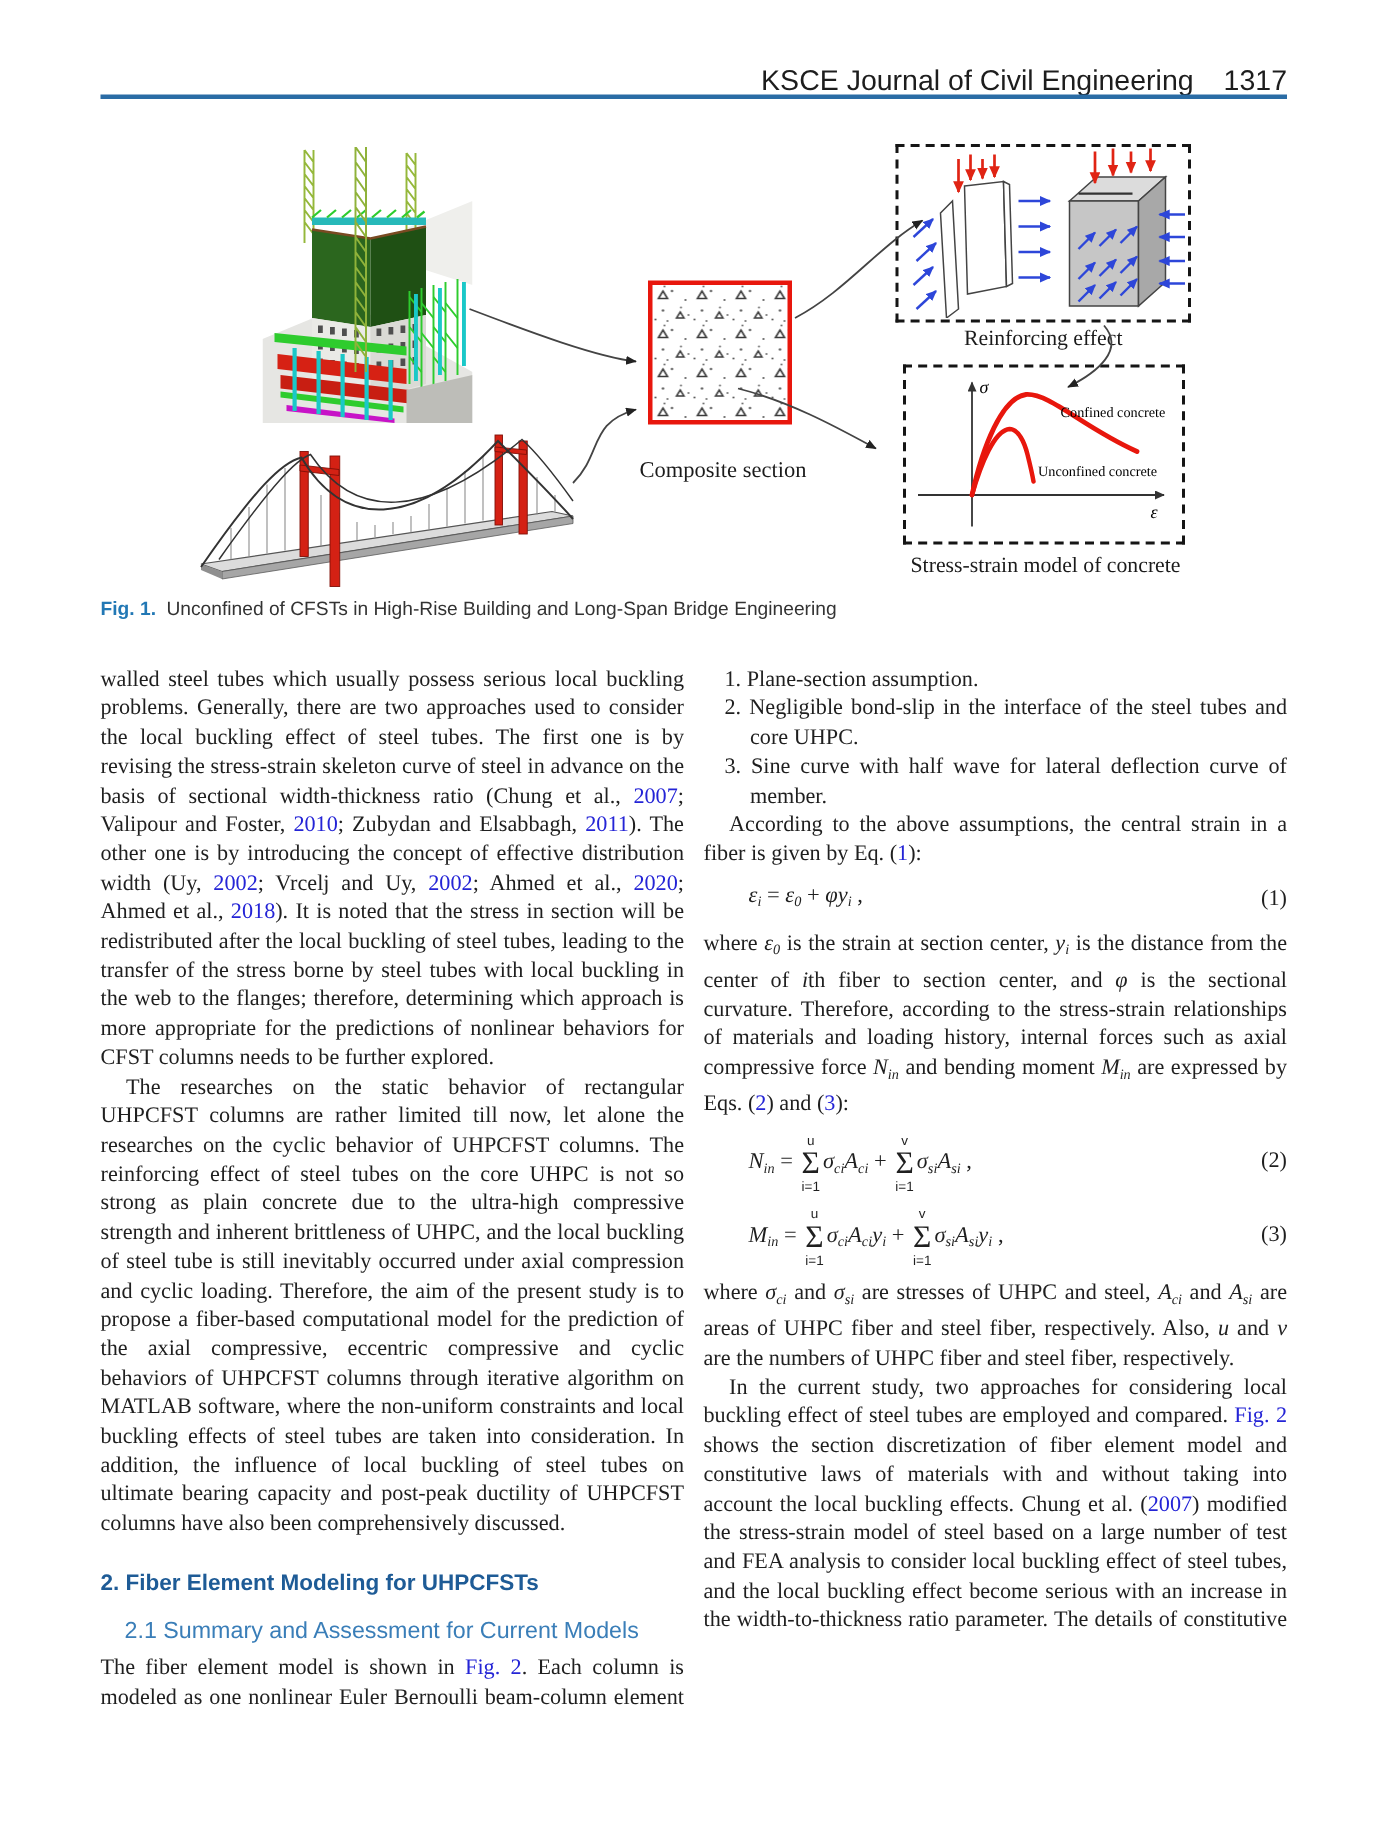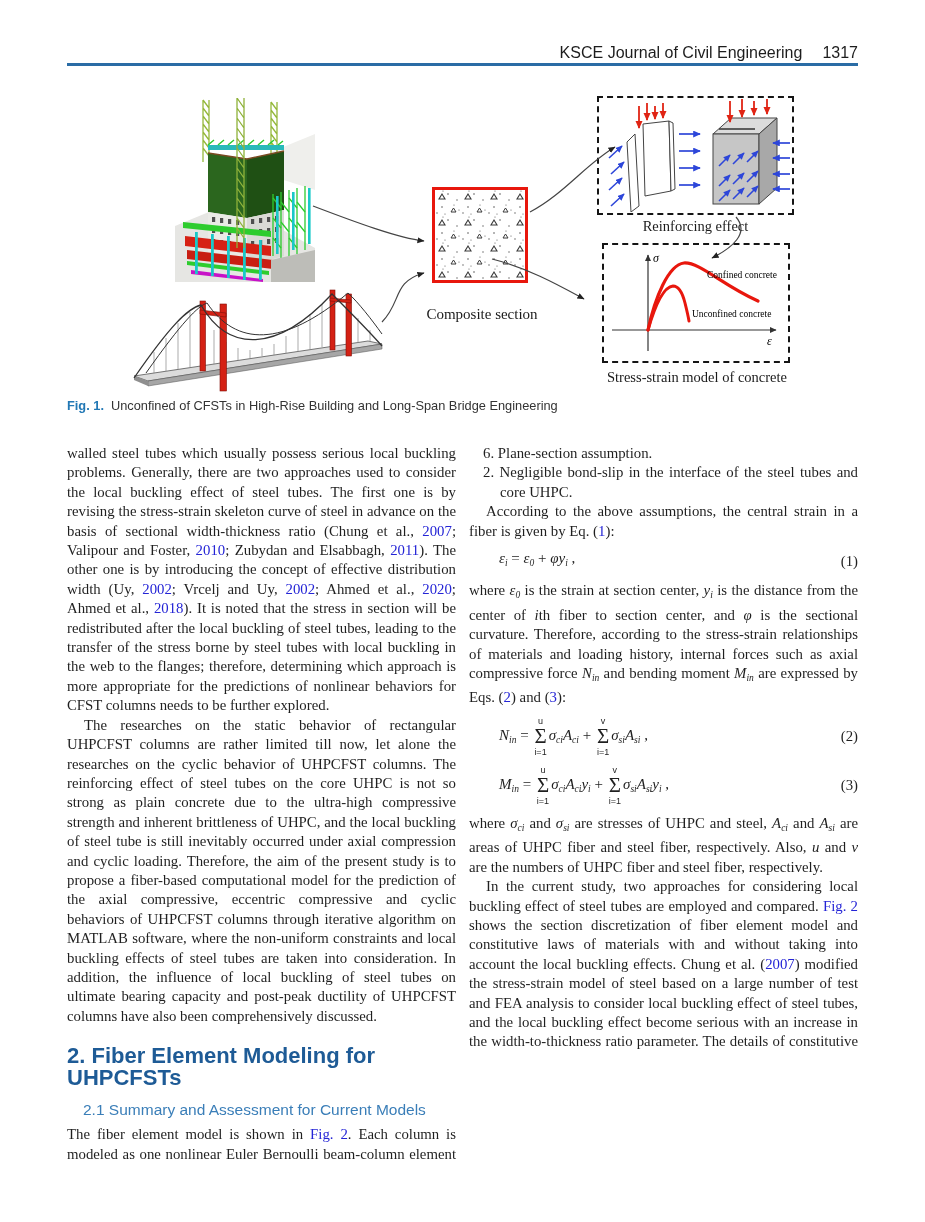--- a/index.html
+++ b/index.html
@@ -6,21 +6,21 @@
     --header-rule:#2A6CA5; --heading-blue:#1E5B96; --subheading-blue:#3A7EB8;
     --caption-blue:#2278B5; --cite-blue:#2424D6; --figure-red:#E8170D;
     --arrow-blue:#2D46D9; --text:#1F1F1F;
   }
   *{margin:0;padding:0;box-sizing:border-box;}
   html,body{background:#fff;}
   .page{position:relative;width:925px;height:1222px;background:#fff;overflow:hidden;
         font-family:"Liberation Serif",serif;color:var(--text);}
   
   .hdr{position:absolute;left:67px;top:44px;width:791px;text-align:right;
-       font-family:"Liberation Sans",sans-serif;font-size:16px;color:#1d1d1d;}
+       font-family:"Liberation Sans",sans-serif;font-size:19px;color:#1d1d1d;}
   .hdr .pg{margin-left:20px;}
   .rule{position:absolute;left:67px;top:63px;width:791px;height:2.5px;background:var(--header-rule);}
   
   .fig{position:absolute;left:60px;top:90px;width:805px;height:305px;}
   .fig .abs{position:absolute;}
   .figlab{font-family:"Liberation Serif",serif;font-size:14.5px;color:#1b1b1b;text-align:center;}
   .comp{left:372px;top:97px;width:96px;height:96px;border:3px solid var(--figure-red);background:#fff;}
   .reinf{left:537px;top:6px;width:197px;height:119px;border:2.5px dashed #151515;background:#fff;}
   .stress{left:542px;top:153px;width:188px;height:120px;border:2.5px dashed #151515;background:#fff;}
   .overlay{left:0;top:0;width:805px;height:305px;pointer-events:none;}
@@ -31,21 +31,21 @@
   
   .colL,.colR{position:absolute;top:444px;width:389px;font-size:14.8px;line-height:19.4px;}
   .colL{left:67px;} .colR{left:469px;}
   .p{text-align:justify;}
   .ind{text-indent:17px;}
   .cont{text-align-last:justify;}
   .cite{color:var(--cite-blue);cursor:pointer;}
   .it{font-style:italic;}
   .sb{font-size:9.5px;font-style:italic;vertical-align:-3px;letter-spacing:0;}
   .num-item{text-align:justify;padding-left:31px;text-indent:-17px;}
-  h2.sec{font-family:"Liberation Sans",sans-serif;font-size:22px;font-weight:bold;
+  h2.sec{font-family:"Liberation Sans",sans-serif;font-size:15px;font-weight:bold;
          color:var(--heading-blue);margin:19px 0 11px 0;line-height:22px;}
   h3.sub{font-family:"Liberation Sans",sans-serif;font-size:15.5px;font-weight:normal;
          color:var(--subheading-blue);margin:0 0 5px 16px;line-height:20px;}
   
   .eq{display:flex;align-items:center;margin:8px 0;}
   .eq-body{padding-left:30px;font-size:15px;white-space:nowrap;}
   .eq-num{margin-left:auto;font-size:14.8px;}
   .sum{display:inline-flex;flex-direction:column;align-items:center;vertical-align:middle;
        line-height:1;margin:0 2px;}
   .sum .lim{font-family:"Liberation Sans",sans-serif;font-size:9px;font-style:normal;line-height:10px;}
@@ -293,22 +293,23 @@
 
   <div class="colL">
     <p class="p"><span>walled steel tubes which usually possess serious local buckling problems. Generally, there are two approaches used to consider the local buckling effect of steel tubes. The first one is by revising the stress-strain skeleton curve of steel in advance on the basis of sectional width-thickness ratio (Chung et al., </span><span class="cite">2007</span><span>; Valipour and Foster, </span><span class="cite">2010</span><span>; Zubydan and Elsabbagh, </span><span class="cite">2011</span><span>). The other one is by introducing the concept of effective distribution width (Uy, </span><span class="cite">2002</span><span>; Vrcelj and Uy, </span><span class="cite">2002</span><span>; Ahmed et al., </span><span class="cite">2020</span><span>; Ahmed et al., </span><span class="cite">2018</span><span>). It is noted that the stress in section will be redistributed after the local buckling of steel tubes, leading to the transfer of the stress borne by steel tubes with local buckling in the web to the flanges; therefore, determining which approach is more appropriate for the predictions of nonlinear behaviors for CFST columns needs to be further explored.</span></p>
     <p class="p ind"><span>The researches on the static behavior of rectangular UHPCFST columns are rather limited till now, let alone the researches on the cyclic behavior of UHPCFST columns. The reinforcing effect of steel tubes on the core UHPC is not so strong as plain concrete due to the ultra-high compressive strength and inherent brittleness of UHPC, and the local buckling of steel tube is still inevitably occurred under axial compression and cyclic loading. Therefore, the aim of the present study is to propose a fiber-based computational model for the prediction of the axial compressive, eccentric compressive and cyclic behaviors of UHPCFST columns through iterative algorithm on MATLAB software, where the non-uniform constraints and local buckling effects of steel tubes are taken into consideration. In addition, the influence of local buckling of steel tubes on ultimate bearing capacity and post-peak ductility of UHPCFST columns have also been comprehensively discussed.</span></p>
     <h2 class="sec">2. Fiber Element Modeling for UHPCFSTs</h2>
     <h3 class="sub">2.1 Summary and Assessment for Current Models</h3>
     <p class="p cont"><span>The fiber element model is shown in </span><span class="cite">Fig. 2</span><span>. Each column is modeled as one nonlinear Euler Bernoulli beam-column element</span></p>
   </div>
 
   <div class="colR">
-    <div class="num-item"><span>6. Plane-section assumption.</span></div>
+    <div class="num-item"><span>1. Plane-section assumption.</span></div>
     <div class="num-item"><span>2. Negligible bond-slip in the interface of the steel tubes and core UHPC.</span></div>
+    <div class="num-item"><span>3. Sine curve with half wave for lateral deflection curve of member.</span></div>
     <p class="p ind"><span>According to the above assumptions, the central strain in a fiber is given by Eq. (</span><span class="cite">1</span><span>):</span></p>
 
     <div class="eq">
       <span class="eq-body"><span class="it">ε</span><span class="sb">i</span><span> = </span><span class="it">ε</span><span class="sb">0</span><span> + </span><span class="it">φy</span><span class="sb">i</span><span> ,</span></span>
       <span class="eq-num">(1)</span>
     </div>
 
     <p class="p"><span>where </span><span class="it">ε</span><span class="sb">0</span><span> is the strain at section center, </span><span class="it">y</span><span class="sb">i</span><span> is the distance from the center of </span><span class="it">i</span><span>th fiber to section center, and </span><span class="it">φ</span><span> is the sectional curvature. Therefore, according to the stress-strain relationships of materials and loading history, internal forces such as axial compressive force </span><span class="it">N</span><span class="sb">in</span><span> and bending moment </span><span class="it">M</span><span class="sb">in</span><span> are expressed by Eqs. (</span><span class="cite">2</span><span>) and (</span><span class="cite">3</span><span>):</span></p>
 
     <div class="eq">

